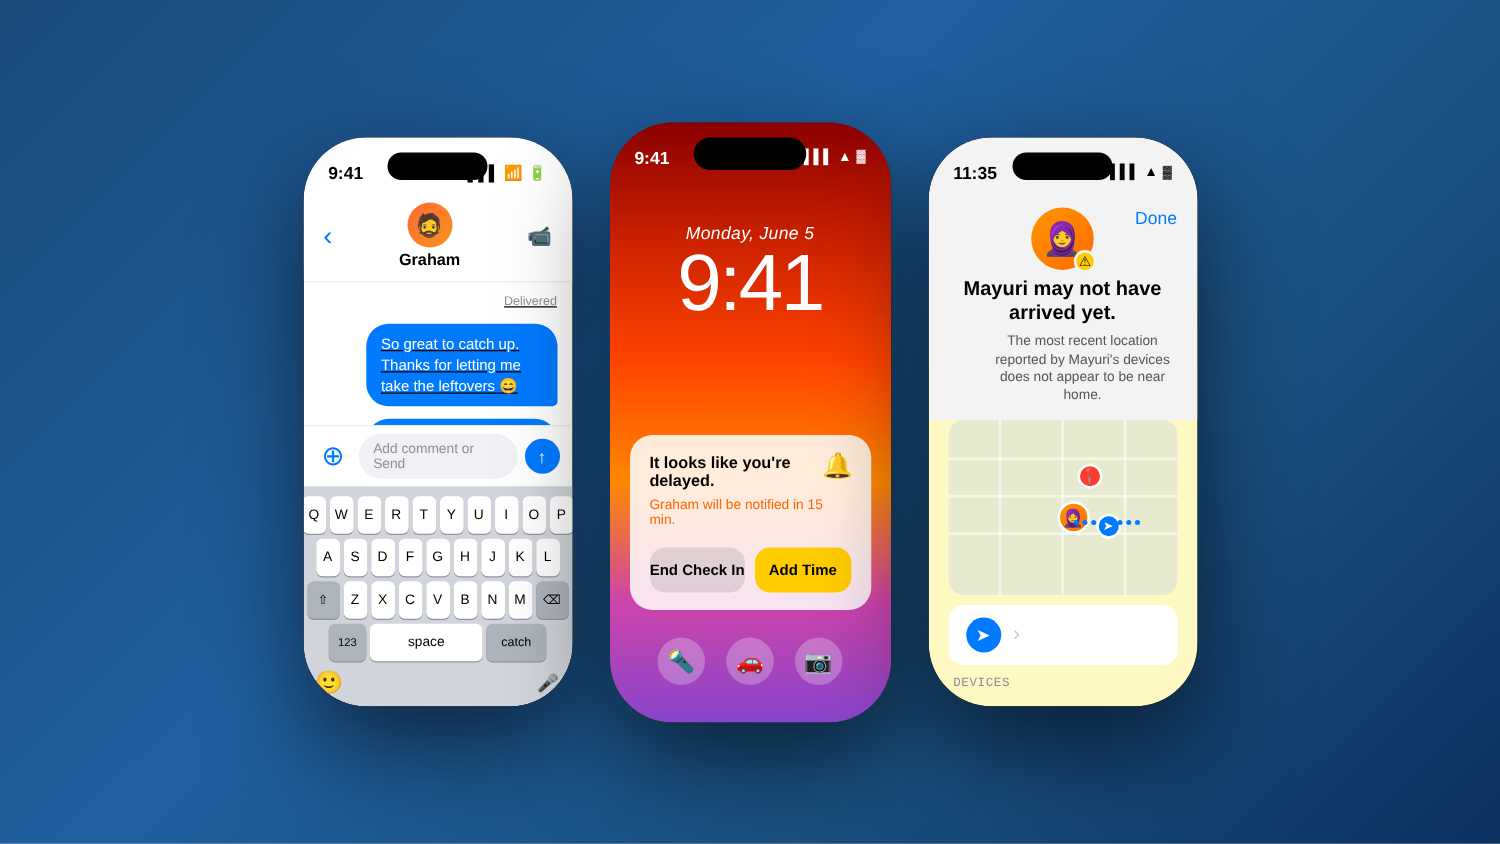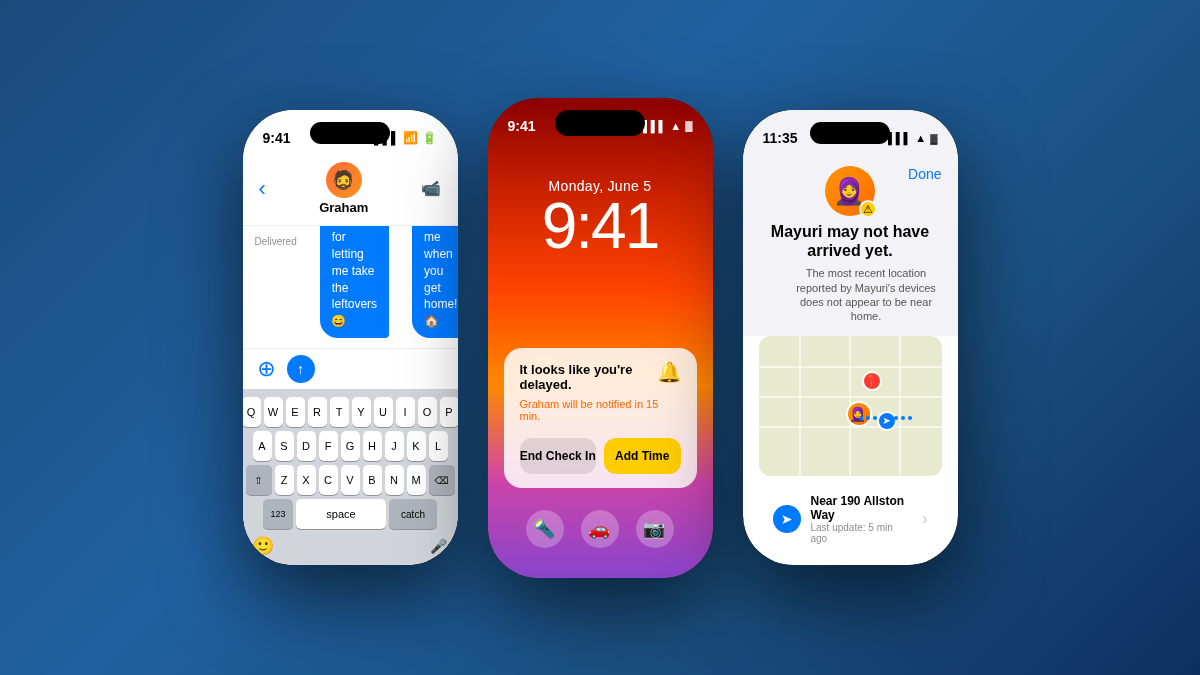--- a/index.html
+++ b/index.html
@@ -92,21 +92,23 @@
     .header-center { display: flex; flex-direction: column; align-items: center; }
     .contact-name { font-size: 13px; font-weight: 600; color: #000; margin-top: 2px; }
     .back-btn { color: #007aff; font-size: 22px; }
     .video-btn { color: #007aff; font-size: 16px; }
 
     .messages-area {
       flex: 1;
       overflow: hidden;
       padding: 10px 12px;
       display: flex;
-      gap: 23px;
+      flex-direction: column;
+      gap: 10px;
+      text-decoration: underline;
     }
     .delivered-label { font-size: 10px; color: #8e8e93; text-align: right; margin-bottom: 2px; }
     .msg-bubble {
       max-width: 80%;
       padding: 8px 12px;
       border-radius: 18px;
       font-size: 12px;
       line-height: 1.4;
     }
     .msg-sent {
@@ -194,21 +196,21 @@
       border-radius: 50px;
       overflow: hidden;
       background: linear-gradient(180deg, #8b0000 0%, #cc2200 20%, #ff4400 40%, #ff8800 60%, #cc44aa 80%, #8844cc 100%);
     }
     .lockscreen-time {
       position: absolute;
       top: 80px;
       width: 100%;
       text-align: center;
     }
-    .ls-date { font-size: 14px; color: white; font-weight: 400; letter-spacing: 0.3px; }
+    .ls-date { font-size: 14px; color: white; font-weight: 400; letter-spacing: 0.3px; font-style: italic; }
     .ls-time { font-size: 64px; color: white; font-weight: 100; line-height: 1; letter-spacing: -2px; }
 
     .delay-card {
       position: absolute;
       bottom: 90px;
       left: 16px; right: 16px;
       background: rgba(255,255,255,0.85);
       backdrop-filter: blur(20px);
       border-radius: 18px;
       padding: 14px 16px;
@@ -245,21 +247,21 @@
       background: rgba(255,255,255,0.25);
       display: flex; align-items: center; justify-content: center;
       font-size: 18px;
       color: white;
     }
 
     
     .phone3-screen {
       position: absolute;
       top: 0; left: 0; right: 0; bottom: 0;
-      background: #ffffff;
+      background: #fef9c3;
       border-radius: 50px;
       overflow: hidden;
       display: flex;
       flex-direction: column;
     }
     .phone3-header {
       background: rgba(242,242,247,0.95);
       padding: 52px 16px 12px;
       text-align: center;
       position: relative;
@@ -392,20 +394,21 @@
         <span>So great to catch up. Thanks for letting me take the leftovers 😄</span>
       </div>
       <div class="msg-bubble msg-sent">
         <span>Drive safe—text me when you get home! 🏠</span>
       </div>
 
     </div>
 
     <div class="input-area">
       <div class="input-add">⊕</div>
+      <div class="input-field">Add comment or Send</div>
       <div class="input-send">↑</div>
     </div>
 
     <div class="keyboard">
       <div class="kb-row">
         <div class="kb-key">Q</div>
         <div class="kb-key">W</div>
         <div class="kb-key">E</div>
         <div class="kb-key">R</div>
         <div class="kb-key">T</div>
@@ -530,24 +533,20 @@
         <div class="dot"></div>
           <div class="dot"></div>
           <div class="dot"></div>
         <div class="dot"></div>
           <div class="dot"></div>
       </div>
     </div>
 
     <div class="location-row">
       <div class="loc-icon">➤</div>
-      <div class="loc-text">
-        <div class="loc-title">Near 190 Allston Way</div>
-        <div class="loc-sub">Last update: 5 min ago</div>
-      </div>
       <div class="loc-chevron">›</div>
     </div>
 
     <div class="devices-section">
       <div class="devices-label">DEVICES</div>
 
     </div>
   </div>
 </div>
 

